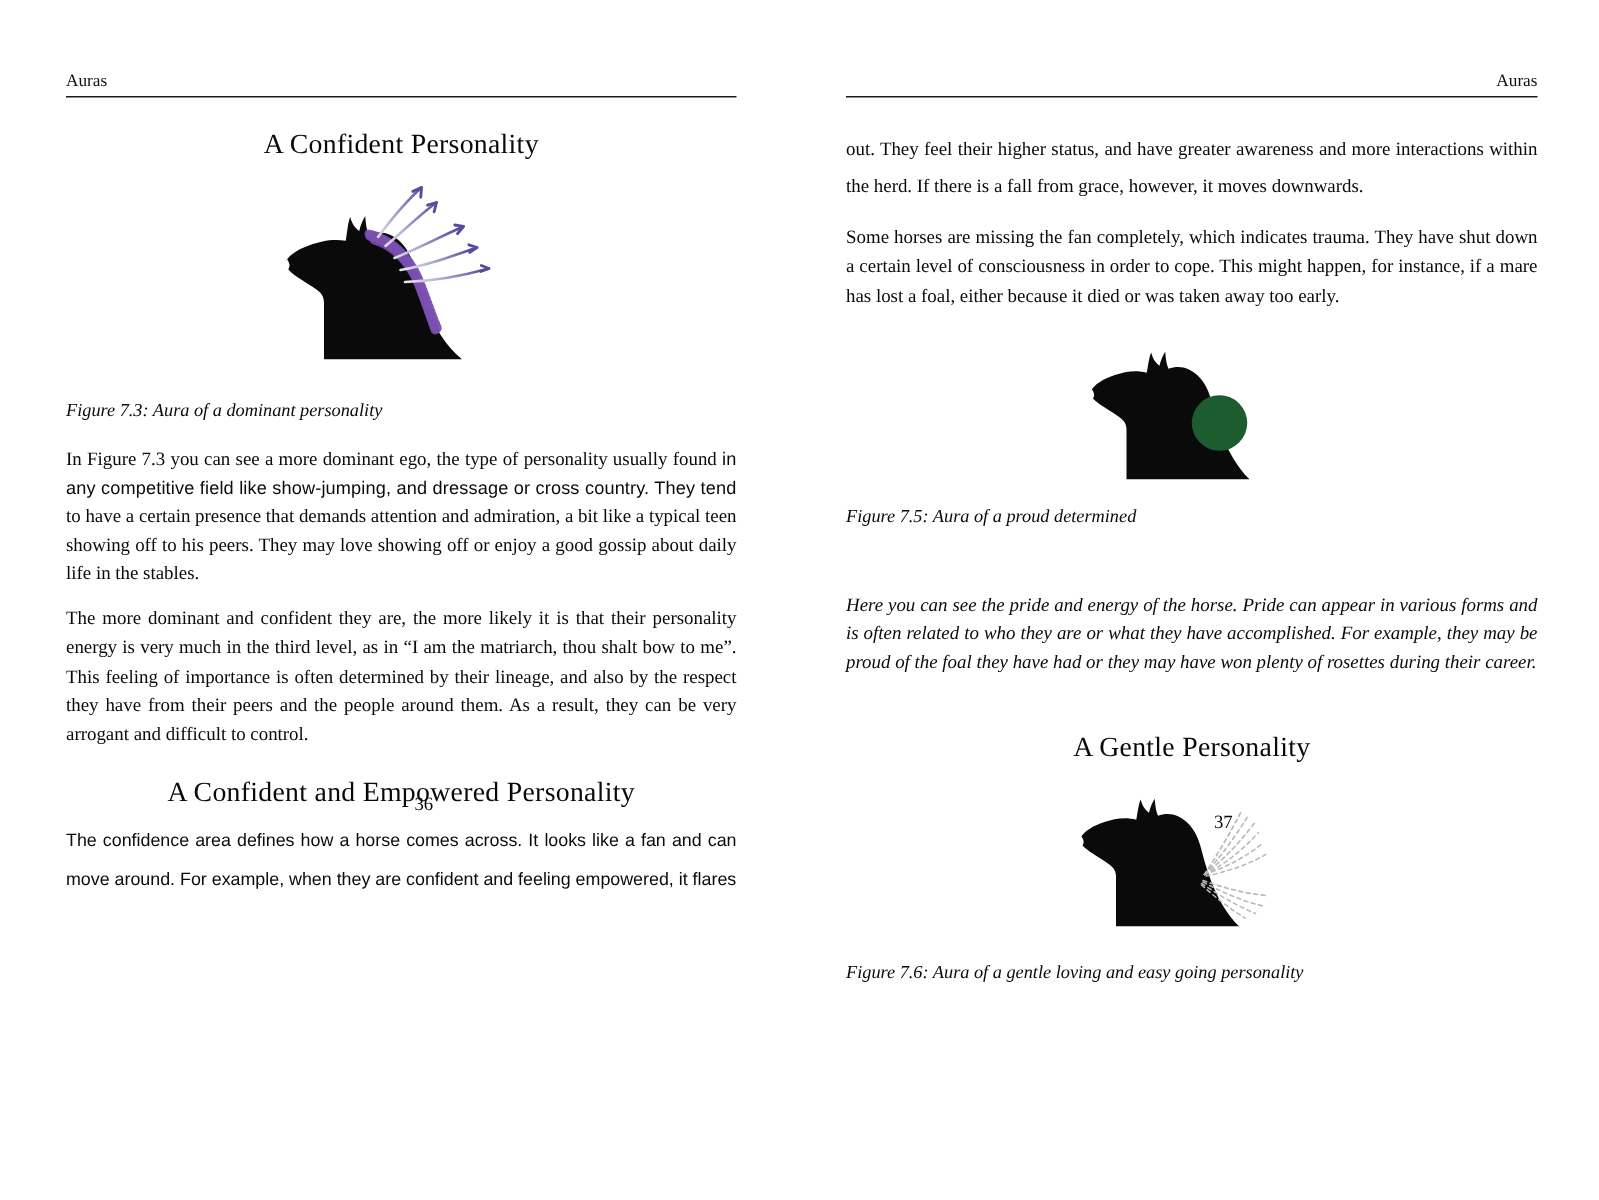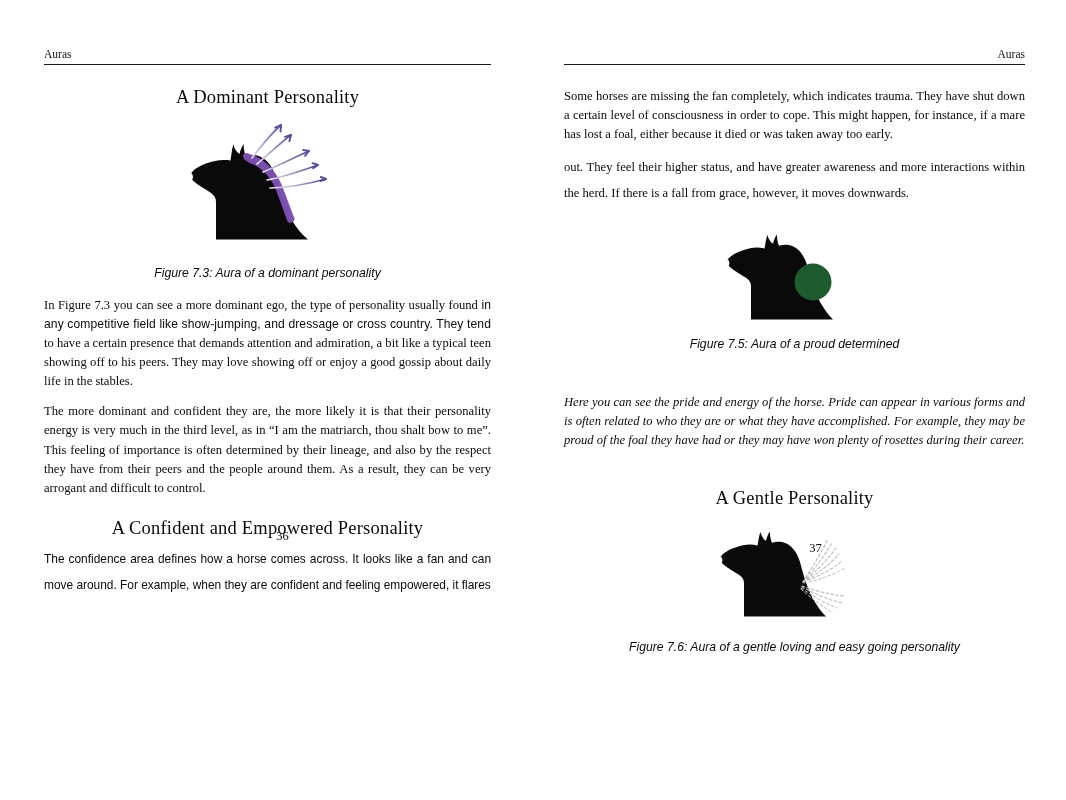--- a/index.html
+++ b/index.html
@@ -73,24 +73,23 @@
     font-family: "Liberation Sans", sans-serif;
     font-size: 11.9px;
     line-height: 2.15;
     text-align: justify;
   }
 
   
   figure { margin: 0; }
   .figwrap { display: flex; justify-content: center; }
   figcaption {
-    font-family: Liberation Sans, sans-serif;
+    font-family: Liberation Serif, serif;
     font-style: italic;
     font-size: 12.2px;
-    text-align: center;
     margin-top: 2px;
   }
 
   
   .folio {
     position: absolute;
     left: 0; right: 0;
     bottom: 44px;
     text-align: center;
     font-family: "Liberation Serif", serif;
@@ -104,21 +103,21 @@
 </head>
 <body>
 
 <div class="spread">
 
   <div class="page page-left">
 
     <div class="runhead runhead-left">Auras</div>
     <hr class="runrule">
 
-    <h2 class="section-title">A Dominant Personality</h2>
+    <h2 class="section-title">A Confident Personality</h2>
 
     <figure>
       <div class="figwrap">
         <svg width="200" height="150" viewBox="0 0 200 150">
           <defs>
             <linearGradient id="ar1" x1="0" y1="1" x2="1" y2="0">
               <stop offset="0%" stop-color="#dcdce4"></stop>
               <stop offset="55%" stop-color="#9a8fc4"></stop>
               <stop offset="100%" stop-color="#5a4a9c"></stop>
             </linearGradient>
@@ -209,23 +208,23 @@
     <p class="body sansblock" style="margin-top:8px;">The confidence area defines how a horse comes across. It looks like a fan and can move around. For example, when they are confident and feeling empowered, it flares</p>
 
     <div class="folio">36</div>
   </div>
 
   <div class="page page-right">
 
     <div class="runhead runhead-right">Auras</div>
     <hr class="runrule">
 
+    <p class="body loose">out. They feel their higher status, and have greater awareness and more interactions within the herd. If there is a fall from grace, however, it moves downwards.</p>
+
     <p class="body" style="margin-top:6px;">Some horses are missing the fan completely, which indicates trauma. They have shut down a certain level of consciousness in order to cope. This might happen, for instance, if a mare has lost a foal, either because it died or was taken away too early.</p>
-
-    <p class="body loose">out. They feel their higher status, and have greater awareness and more interactions within the herd. If there is a fall from grace, however, it moves downwards.</p>
 
 
     <figure>
       <div class="figwrap">
         <svg width="175" height="115" viewBox="0 0 175 115">
           <g>
             <path fill="#0a0a0a" d="
               M 57.5,30.5
               C 58.5,25.5 59.0,20.0 60.5,17.0
               C 61.3,20.7 63.3,24.0 66.0,25.8

